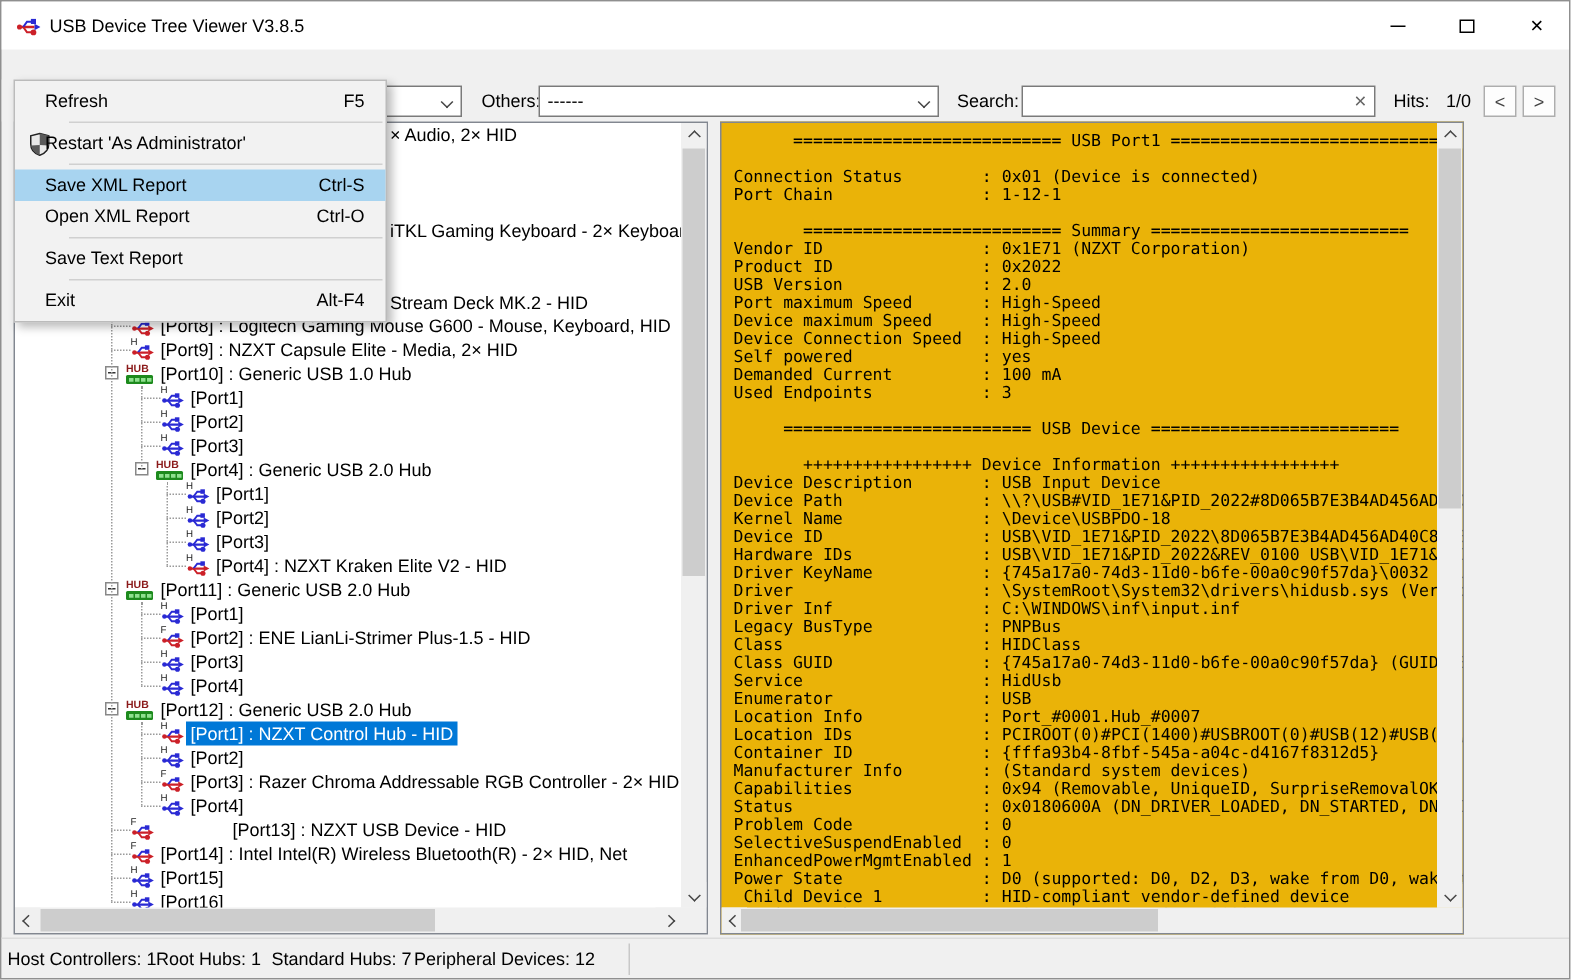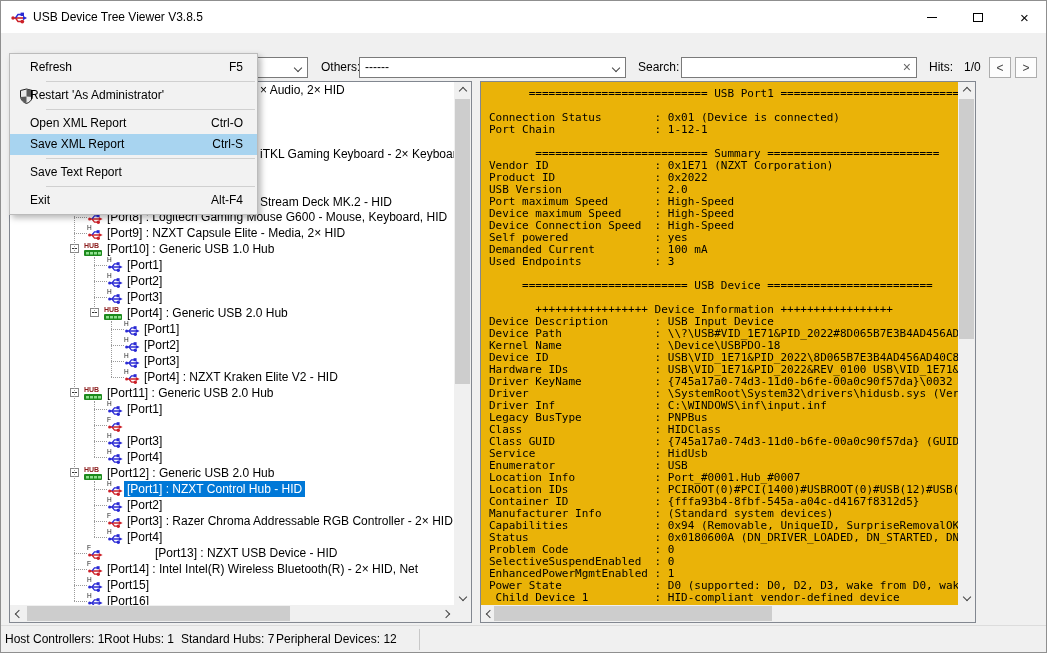--- a/index.html
+++ b/index.html
@@ -321,20 +321,21 @@
           <span class="ticon" style="left: 97px;"><svg width="17" height="16" viewBox="0 0 17 16">
               <text x="0" y="5" font-size="6.5" fill="#222" font-family="Liberation Sans,sans-serif">F</text>
               <path d="M2 10 H12" stroke="#cc2028" stroke-width="1.5" fill="none"></path>
               <path d="M5 10 L7.5 6.8 H10" stroke="#2a2ad4" stroke-width="1.3" fill="none"></path>
               <path d="M5 10 L7.5 13.2 H10" stroke="#cc2028" stroke-width="1.3" fill="none"></path>
               <circle cx="2.6" cy="10" r="1.5" fill="#cc2028"></circle>
               <rect x="9.6" y="5.2" width="3" height="3" fill="#2a2ad4"></rect>
               <circle cx="11.3" cy="13.2" r="1.7" fill="#cc2028"></circle>
               <path d="M11.8 8 L15.6 10 L11.8 12 Z" fill="#cc2028"></path>
             </svg></span>
+          <span class="tlabel" style="left: 117px;">[Port2] : ENE LianLi-Strimer Plus-1.5 - HID</span>
         </div>
         <div class="trow" style="top: 351px;">
           <span class="stub" style="left: 84px; width: 13px;"></span>
           <span class="ticon" style="left: 97px;"><svg width="17" height="16" viewBox="0 0 17 16">
               <text x="0" y="5" font-size="6.5" fill="#222" font-family="Liberation Sans,sans-serif">H</text>
               <path d="M2 10 H12" stroke="#2a2ad4" stroke-width="1.5" fill="none"></path>
               <path d="M5 10 L7.5 6.8 H10" stroke="#2a2ad4" stroke-width="1.3" fill="none"></path>
               <path d="M5 10 L7.5 13.2 H10" stroke="#2a2ad4" stroke-width="1.3" fill="none"></path>
               <circle cx="2.6" cy="10" r="1.5" fill="#2a2ad4"></circle>
               <rect x="9.6" y="5.2" width="3" height="3" fill="#2a2ad4"></rect>
@@ -579,27 +580,27 @@
       <div class="menusep"></div>
       <div class="mi">
         <span class="mi-icon"><svg width="15" height="16" viewBox="0 0 15 16">
             <path d="M7.5 1 L13.5 2.5 V8 C13.5 12 10.5 14.5 7.5 15.5 C4.5 14.5 1.5 12 1.5 8 V2.5 Z" fill="#e9e9e9" stroke="#222" stroke-width="1"></path>
             <path d="M7.5 1 L13.5 2.5 V8 C13.5 9 13.3 9 13.3 9 L7.5 8.6 Z" fill="#5a5a5a"></path>
             <path d="M7.5 8.6 L1.7 9 C2.2 12.2 4.8 14.4 7.5 15.5 Z" fill="#5a5a5a"></path>
           </svg></span>
         <span class="mi-label">Restart 'As Administrator'</span>
       </div>
       <div class="menusep"></div>
+      <div class="mi hl">
+        <span class="mi-label">Save XML Report</span>
+        <span class="mi-short">Ctrl-S</span>
+      </div>
       <div class="mi">
         <span class="mi-label">Open XML Report</span>
         <span class="mi-short">Ctrl-O</span>
-      </div>
-      <div class="mi hl">
-        <span class="mi-label">Save XML Report</span>
-        <span class="mi-short">Ctrl-S</span>
       </div>
       <div class="menusep"></div>
       <div class="mi">
         <span class="mi-label">Save Text Report</span>
       </div>
       <div class="menusep"></div>
       <div class="mi">
         <span class="mi-label">Exit</span>
         <span class="mi-short">Alt-F4</span>
       </div>

